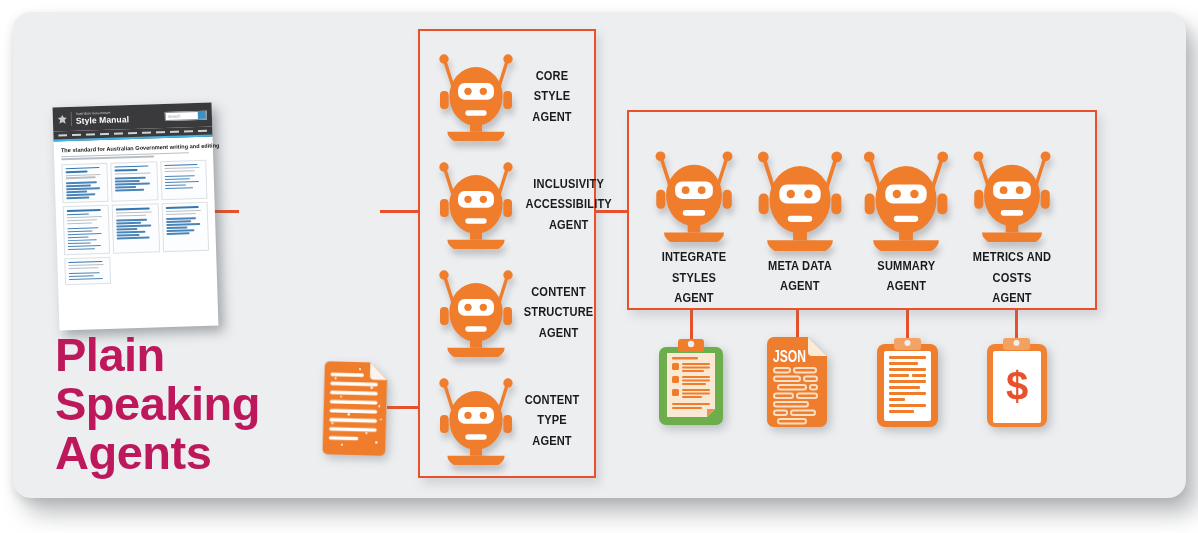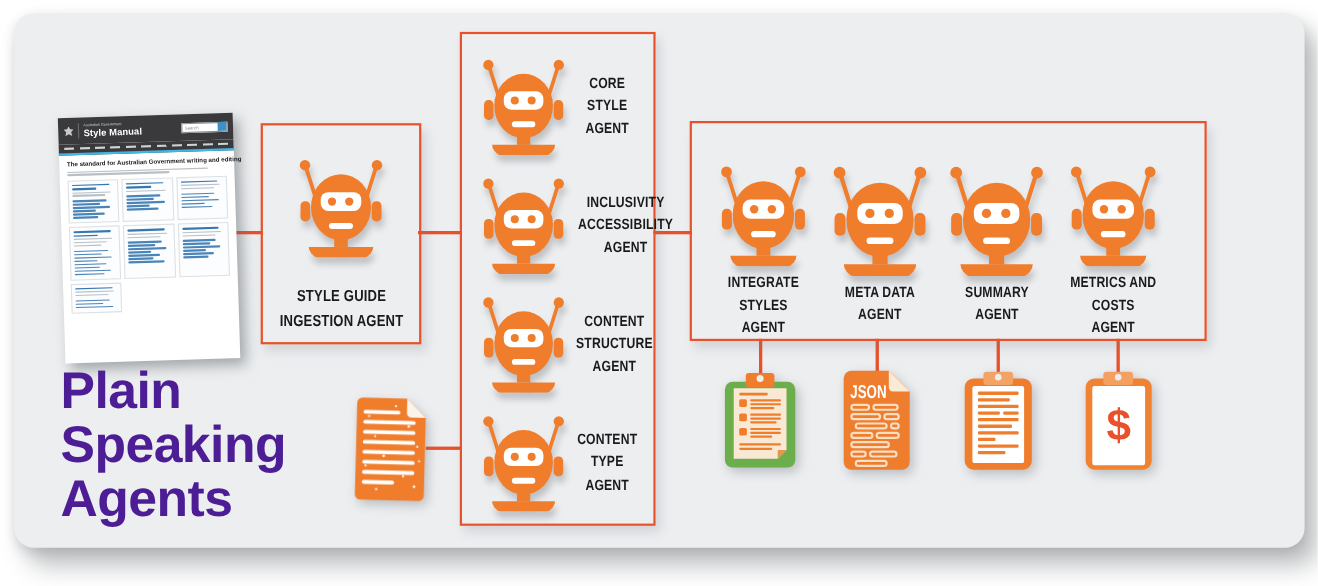--- a/index.html
+++ b/index.html
@@ -10,21 +10,21 @@
   }
   .panel {
     position:absolute; left:13px; top:12px; width:1173px; height:486px;
     background:#ECEEF0; border-radius:18px;
     box-shadow: 12px 16px 22px rgba(110,115,120,.45), 0 4px 10px rgba(110,115,120,.22);
   }
   
   .big-title {
     position:absolute; left:55px; top:331px; width:250px;
     font-size:47px; line-height:1.04; font-weight:700; letter-spacing:-.5px;
-    color:#4c1d95;
+    color:#be185d;
   }
   
   .obox {
     position:absolute; border:2.5px solid #E8512A; background:transparent;
     box-shadow: 4px 6px 9px rgba(120,125,130,.22);
   }
   .box-ingestion { left:237px; top:112px; width:146px; height:201px;
     display:flex; flex-direction:column; align-items:center; }
   .box-pipeline { left:418px; top:29px; width:178px; height:449px;
     display:flex; flex-direction:column; padding:14px 6px 0 6px; gap:5px; }
@@ -222,27 +222,20 @@
             <div class="bar gray" style="width:78%"></div>
             <div style="height:2px"></div>
             <div class="bar link" style="width:80%"></div>
             <div class="bar link" style="width:65%"></div>
             <div class="bar link" style="width:90%"></div>
           </div>
         </div>
     </div>
   </div>
 
-  <div class="obox box-ingestion">
-    <svg class="robot" width="82" height="90">
-        <use href="#robot"></use>
-      </svg>
-    <div class="agent-label ingestion-label">STYLE GUIDE
-INGESTION AGENT</div>
-  </div>
 
   <div class="obox box-pipeline">
     <div class="pipe-row">
       <svg class="robot" width="80" height="88">
           <use href="#robot"></use>
         </svg>
       <div class="pipe-label-wrap">
           <div class="agent-label">CORE STYLE
 AGENT</div>
         </div>

